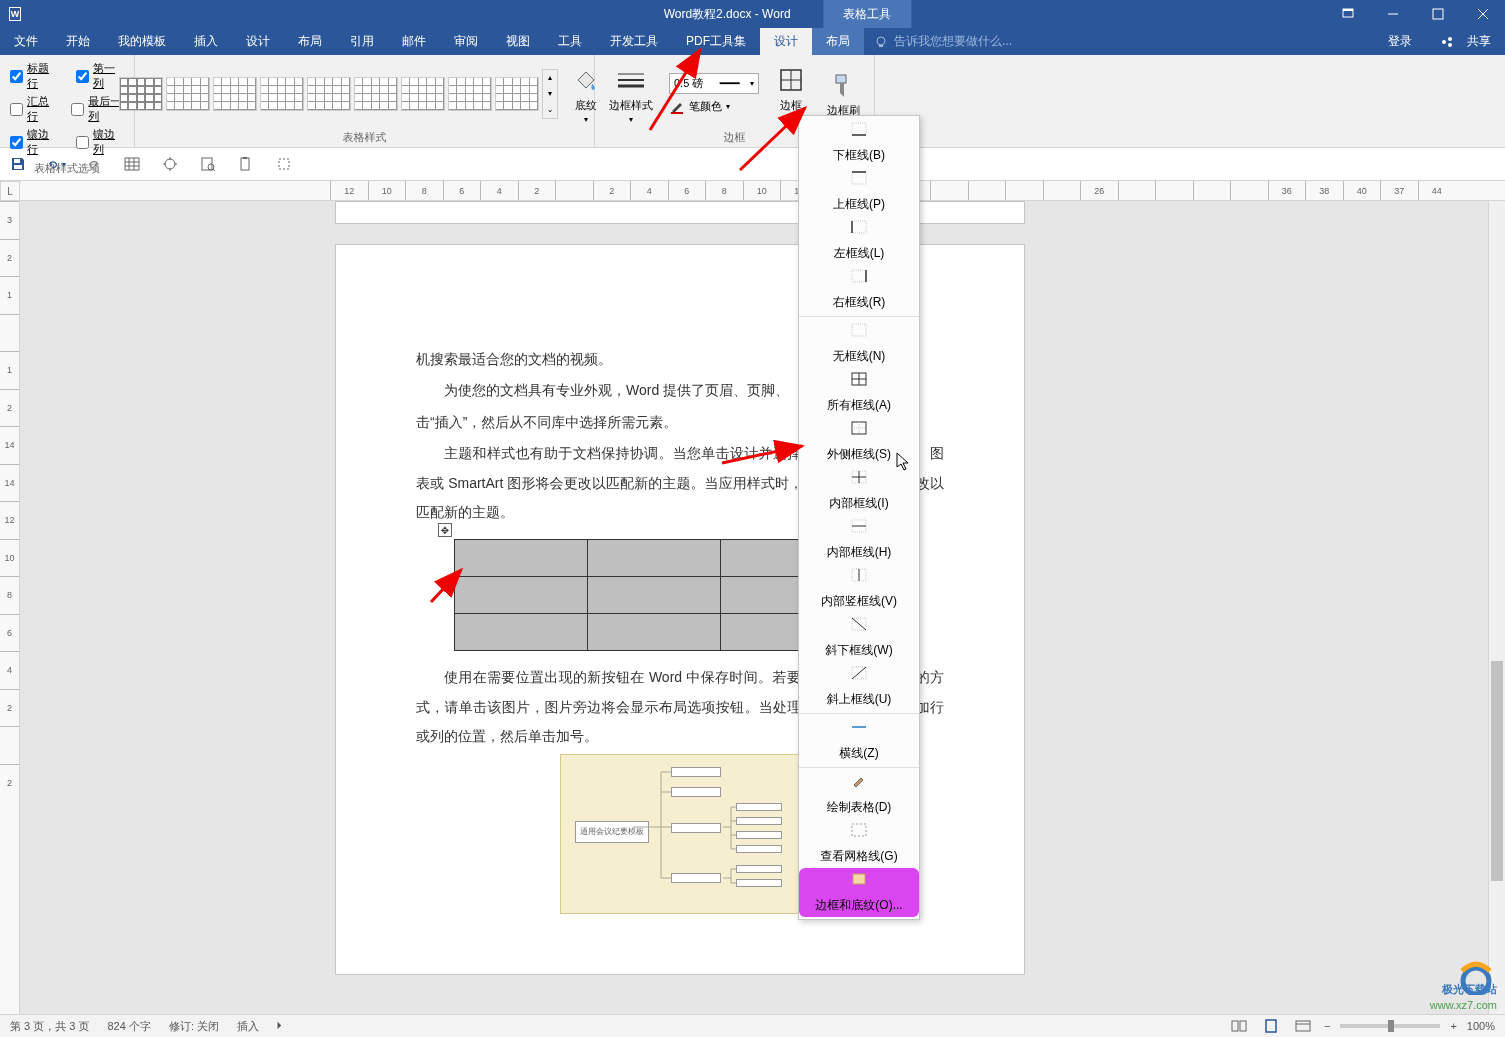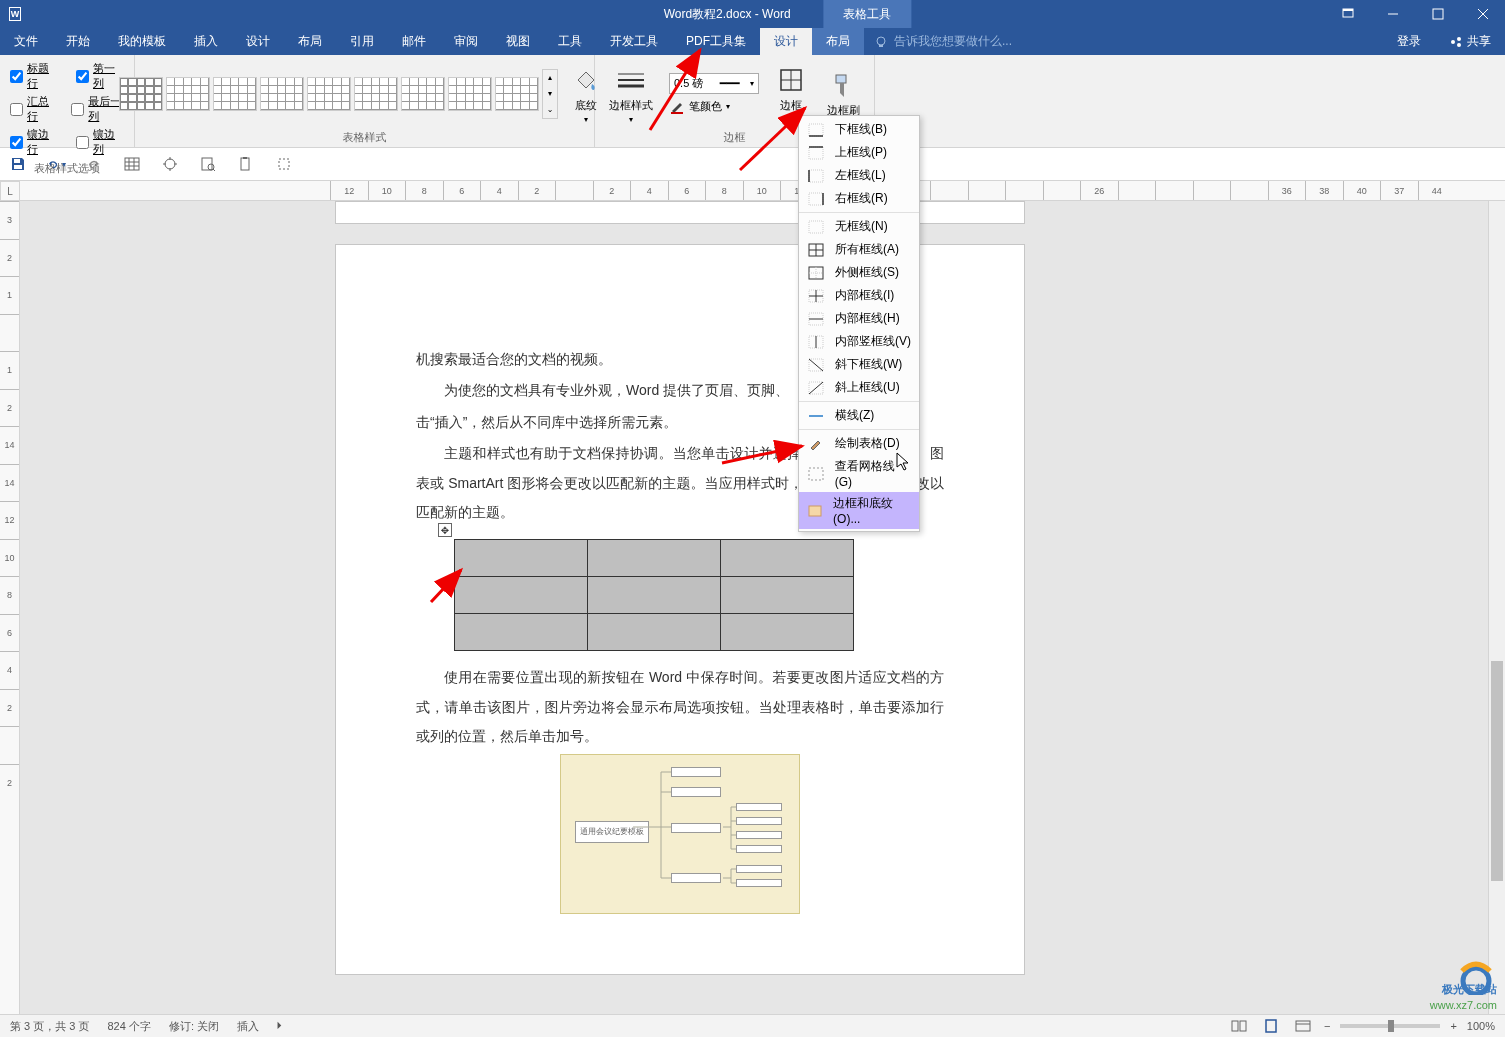--- a/index.html
+++ b/index.html
@@ -77,22 +77,22 @@
 .table-handle { position: absolute; left: -16px; top: -16px; width: 14px; height: 14px; border: 1px solid #666; display: flex; align-items: center; justify-content: center; font-size: 10px; cursor: move; }
 .doc-table { border-collapse: collapse; }
 .doc-table td { border: 1px solid #333; width: 133px; height: 37px; background: #bfbfbf; }
 
 
 .diagram-img { width: 240px; height: 160px; background: #f5eecf; border: 1px solid #d4c988; margin: 0 auto 0; display: block; position: relative; }
 .diagram-box { position: absolute; border: 1px solid #999; background: #fff; font-size: 8px; padding: 2px 4px; color: #666; }
 
 
 .dropdown-menu { position: absolute; left: 798px; top: 115px; width: 122px; background: #fcfcfc; border: 1px solid #c6c6c6; box-shadow: 2px 2px 6px rgba(0,0,0,0.2); padding: 2px 0; font-size: 12px; z-index: 100; }
-.dropdown-item { display: flex; align-items: center; gap: 10px; padding: 3px 8px; cursor: pointer; }
-.dropdown-item:hover, .dropdown-item.hover { background: #c4b5fd; }
+.dropdown-item { display: flex; align-items: center; gap: 10px; padding: 3px 8px; cursor: pointer; flex-direction: column; }
+.dropdown-item:hover, .dropdown-item.hover { background: #d946ef; border-radius: 6px; }
 .dropdown-sep { height: 1px; background: #e0e0e0; margin: 2px 0; }
 .dropdown-icon { width: 18px; height: 16px; display: flex; align-items: center; justify-content: center; }
 .dropdown-icon svg { width: 16px; height: 14px; }
 
 
 .arrow { position: absolute; pointer-events: none; z-index: 200; }
 
 
 .statusbar { position: absolute; bottom: 0; left: 0; right: 0; height: 23px; background: #f3f3f3; border-top: 1px solid #d4d4d4; display: flex; align-items: center; font-size: 11px; color: #555; padding: 0 10px; }
 .statusbar-left { display: flex; gap: 18px; }
@@ -174,21 +174,21 @@
     <span>告诉我您想要做什么...</span>
   </div>
   <div class="menubar-right">
     <div class="menubar-item">登录</div>
     <div class="menubar-item">
       <svg width="14" height="14" viewBox="0 0 14 14">
           <circle cx="4" cy="7" r="2" fill="#fff"></circle>
           <circle cx="10" cy="4" r="2" fill="#fff"></circle>
           <circle cx="10" cy="10" r="2" fill="#fff"></circle>
         </svg>
-      <span style="margin-left:4px">共享</span>
+      <span style="margin-left:13px">共享</span>
     </div>
   </div>
 </div>
 
 <div class="ribbon">
 
   <div class="ribbon-group" style="width:135px">
     <div class="ribbon-group-content style-options">
       <div class="style-option-row">
         <label class="style-option">

